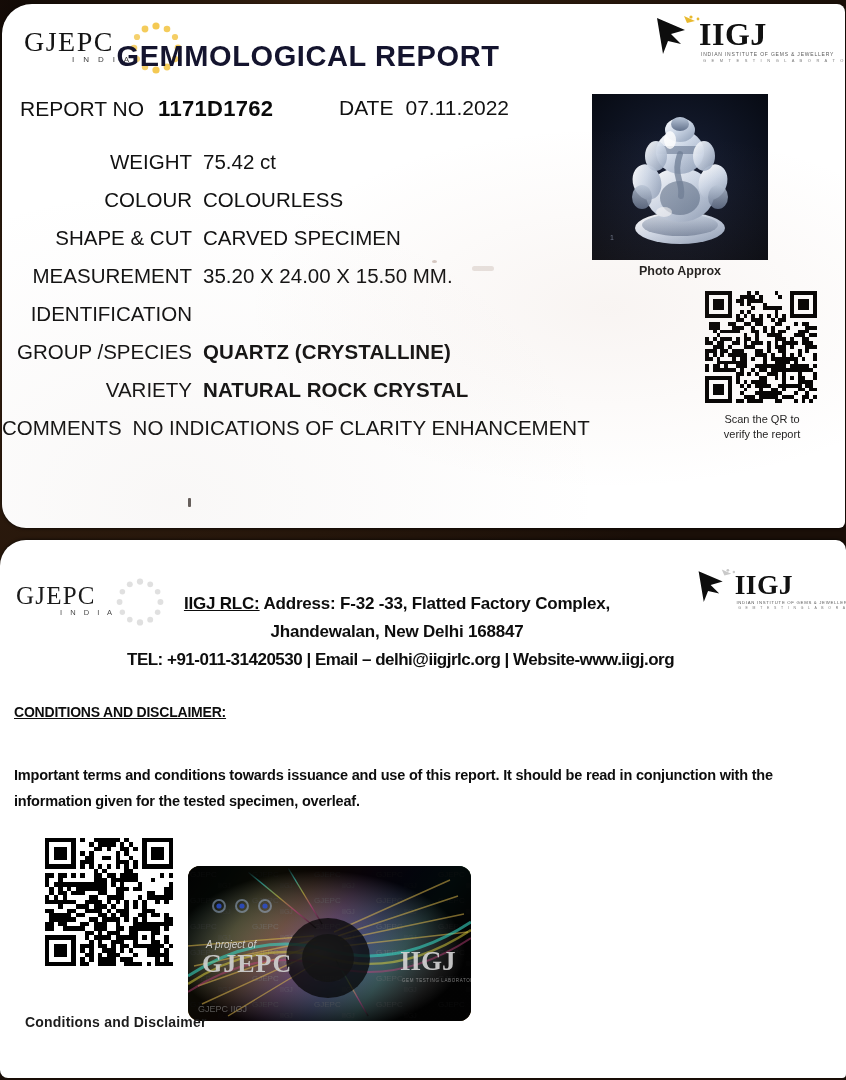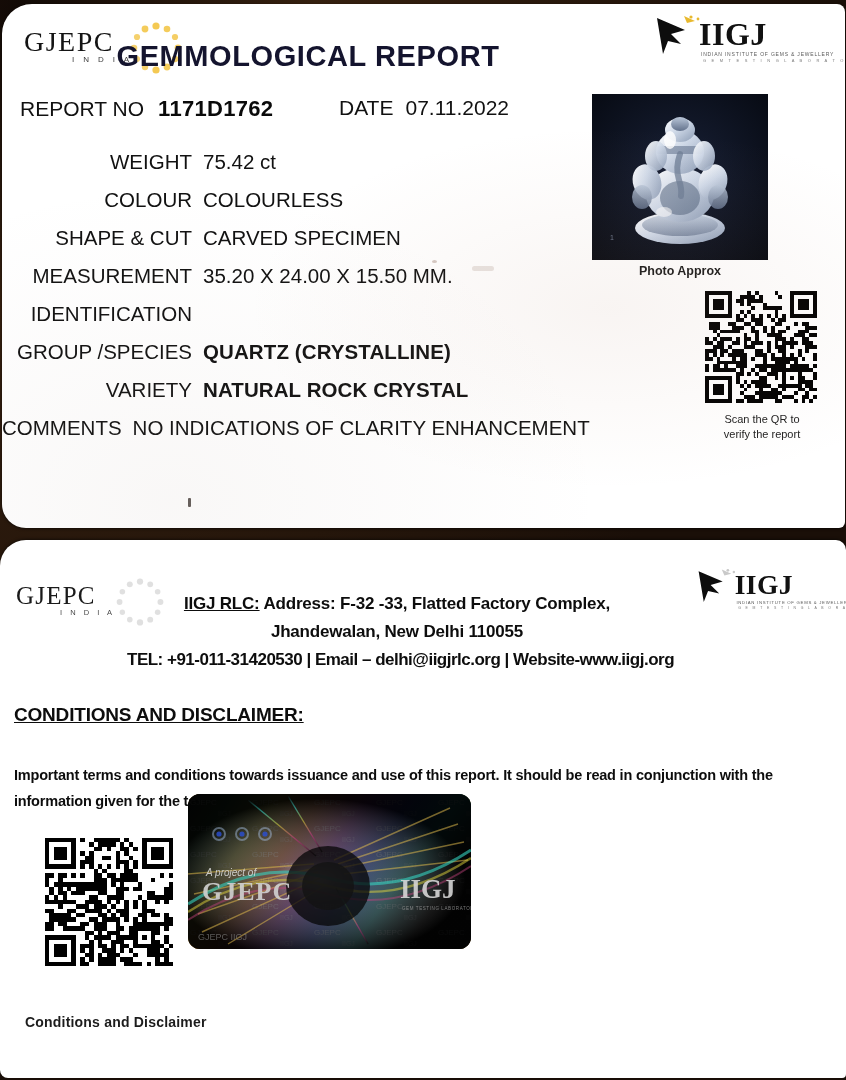--- a/index.html
+++ b/index.html
@@ -278,21 +278,21 @@
     letter-spacing: -0.2px;
     white-space: nowrap;
   }
   .addr-line.l3 { letter-spacing: -0.5px; }
   .addr-u { text-decoration: underline; }
 
   .cond-head {
     position: absolute;
     left: 14px;
     top: 704px;
-    font-size: 19px;
+    font-size: 14px;
     font-weight: bold;
     color: #0d0d0d;
     text-decoration: underline;
     letter-spacing: -0.2px;
   }
   .cond-body {
     position: absolute;
     left: 14px;
     top: 762px;
     width: 822px;
@@ -309,21 +309,21 @@
     left: 45px;
     top: 838px;
     width: 128px;
     height: 128px;
   }
 
   
   .holo {
     position: absolute;
     left: 188px;
-    top: 794px;
+    top: 866px;
     width: 283px;
     height: 155px;
     border-radius: 12px;
     overflow: hidden;
     background: #a16207;
   }
 
   .bottom-caption {
     position: absolute;
     left: 25px;
@@ -867,21 +867,21 @@
     <circle cx="40" cy="3" r="1.6" fill="#c9c9c9"></circle>
     <circle cx="47" cy="5" r="1.4" fill="#c9c9c9"></circle>
   </svg>
   <div class="iigj-word">IIGJ</div>
   <div class="iigj-sub">INDIAN INSTITUTE OF GEMS &amp; JEWELLERY</div>
   <div class="iigj-sub2">G E M   T E S T I N G   L A B O R A T O R Y</div>
 </div>
 
 <div class="addr-block">
   <div class="addr-line"><span class="addr-u">IIGJ RLC:</span><span> Address: F-32 -33, Flatted Factory Complex,</span></div>
-  <div class="addr-line">Jhandewalan, New Delhi 110055</div>
+  <div class="addr-line">Jhandewalan, New Delhi 168847</div>
   <div class="addr-line l3">TEL: +91-011-31420530 | Email – delhi@iigjrlc.org | Website-www.iigj.org</div>
 </div>
 
 <div class="cond-head">CONDITIONS AND DISCLAIMER:</div>
 <div class="cond-body">Important terms and conditions towards issuance and use of this report. It should be read in conjunction with the information given for the tested specimen, overleaf.</div>
 
 <div class="qr-bottom">
   <svg id="qr-b" viewBox="0 0 29 29" shape-rendering="crispEdges" width="128" height="128">
       <rect width="29" height="29" fill="#ffffff"></rect>
       <rect x="8" y="0" width="1" height="1" fill="#000"></rect>

